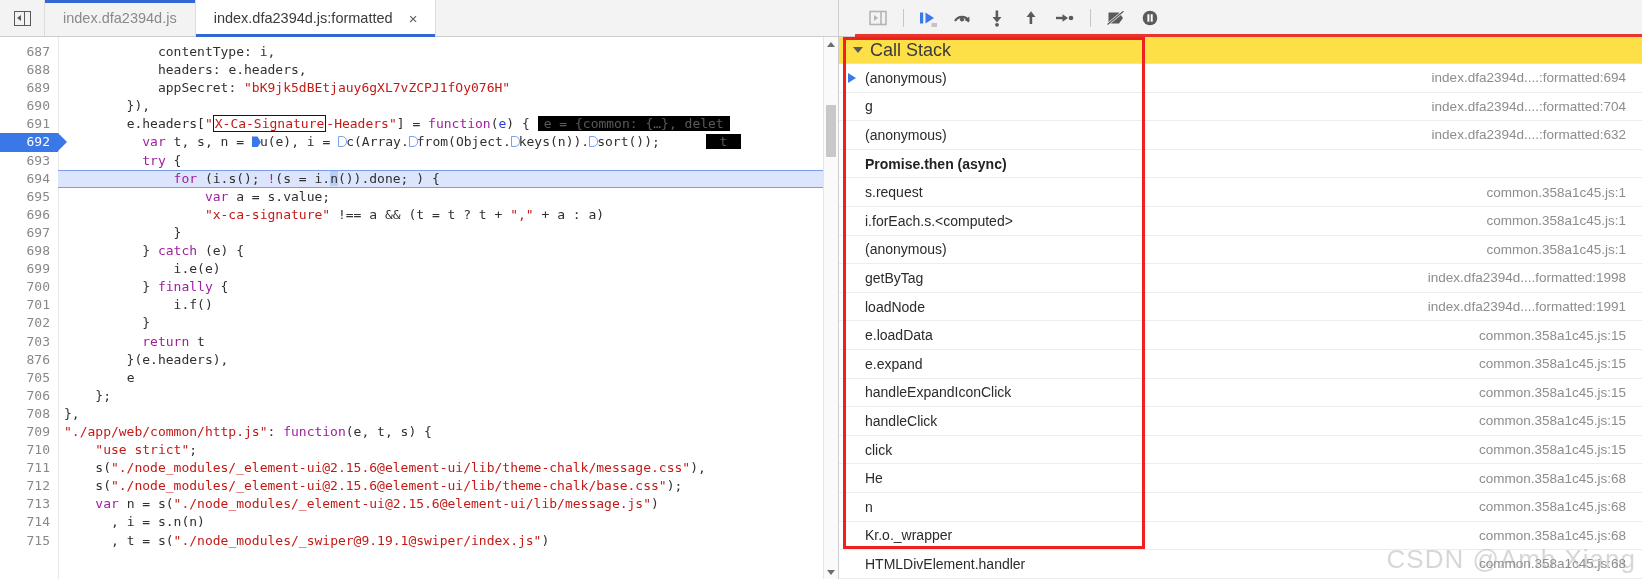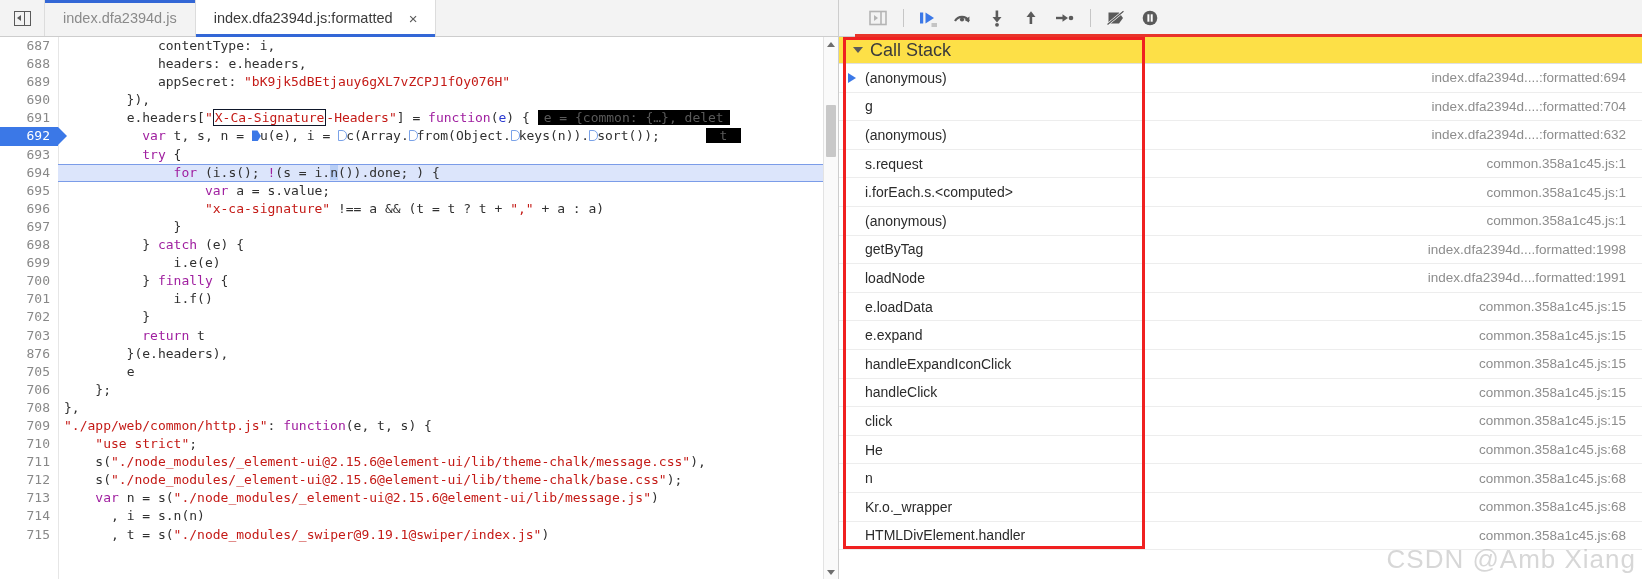--- a/index.html
+++ b/index.html
@@ -41,21 +41,21 @@
   .vsep{width:1px;height:18px;background:#c6c6c6;margin:0 8px;}
   .dbgbar:after{content:"";position:absolute;left:0;right:0;bottom:-1px;height:3px;background:#e8342a;}
   .tabstrip:after{content:"";position:absolute;left:0;right:0;bottom:-1px;height:0;}
 
   
   .body{flex:1;display:flex;min-height:0;position:relative;}
 
   
   .source{width:838px;flex:0 0 838px;background:#fff;position:relative;overflow:hidden;
           border-right:1px solid #cdcdcd;}
-  .codewrap{position:absolute;inset:0;overflow:hidden;}
+  .codewrap{position:absolute;inset:0;overflow:hidden;margin-top:6px;}
   .coderow{height:18.1px;line-height:18.1px;display:flex;white-space:pre;position:relative;}
   .gutter{width:58px;flex:0 0 58px;text-align:right;padding-right:8px;box-sizing:border-box;
           color:#888;font-family:"DejaVu Sans Mono","Liberation Mono",monospace;font-size:13px;
           background:#fff;position:relative;}
   .coderow.cur .gutter{background:#3b78e7;color:#fff;font-weight:400;}
   .coderow.cur .gutter:after{content:"";position:absolute;right:-9px;top:0;width:0;height:0;
       border-top:9px solid transparent;border-bottom:9.1px solid transparent;border-left:9px solid #3b78e7;}
   .code{flex:1;padding-left:6px;font-family:"DejaVu Sans Mono","Liberation Mono",monospace;
         font-size:13px;color:#303030;position:relative;overflow:hidden;}
   .coderow.exec .code{background:#dce5fb;box-shadow:inset 0 1px 0 #7b9ce8, inset 0 -1px 0 #7b9ce8;}
@@ -249,20 +249,25 @@
           <div class="csrow">
             <div class="mark"></div>
             <div class="fname">g</div>
             <div class="loc">index.dfa2394d....:formatted:704</div>
           </div>
           <div class="csrow">
             <div class="mark"></div>
             <div class="fname">(anonymous)</div>
             <div class="loc">index.dfa2394d....:formatted:632</div>
           </div>
+          <div class="csrow async">
+            <div class="mark"></div>
+            <div class="fname">Promise.then (async)</div>
+            <div class="loc"></div>
+          </div>
           <div class="csrow">
             <div class="mark"></div>
             <div class="fname">s.request</div>
             <div class="loc">common.358a1c45.js:1</div>
           </div>
           <div class="csrow">
             <div class="mark"></div>
             <div class="fname">i.forEach.s.&lt;computed&gt;</div>
             <div class="loc">common.358a1c45.js:1</div>
           </div>

